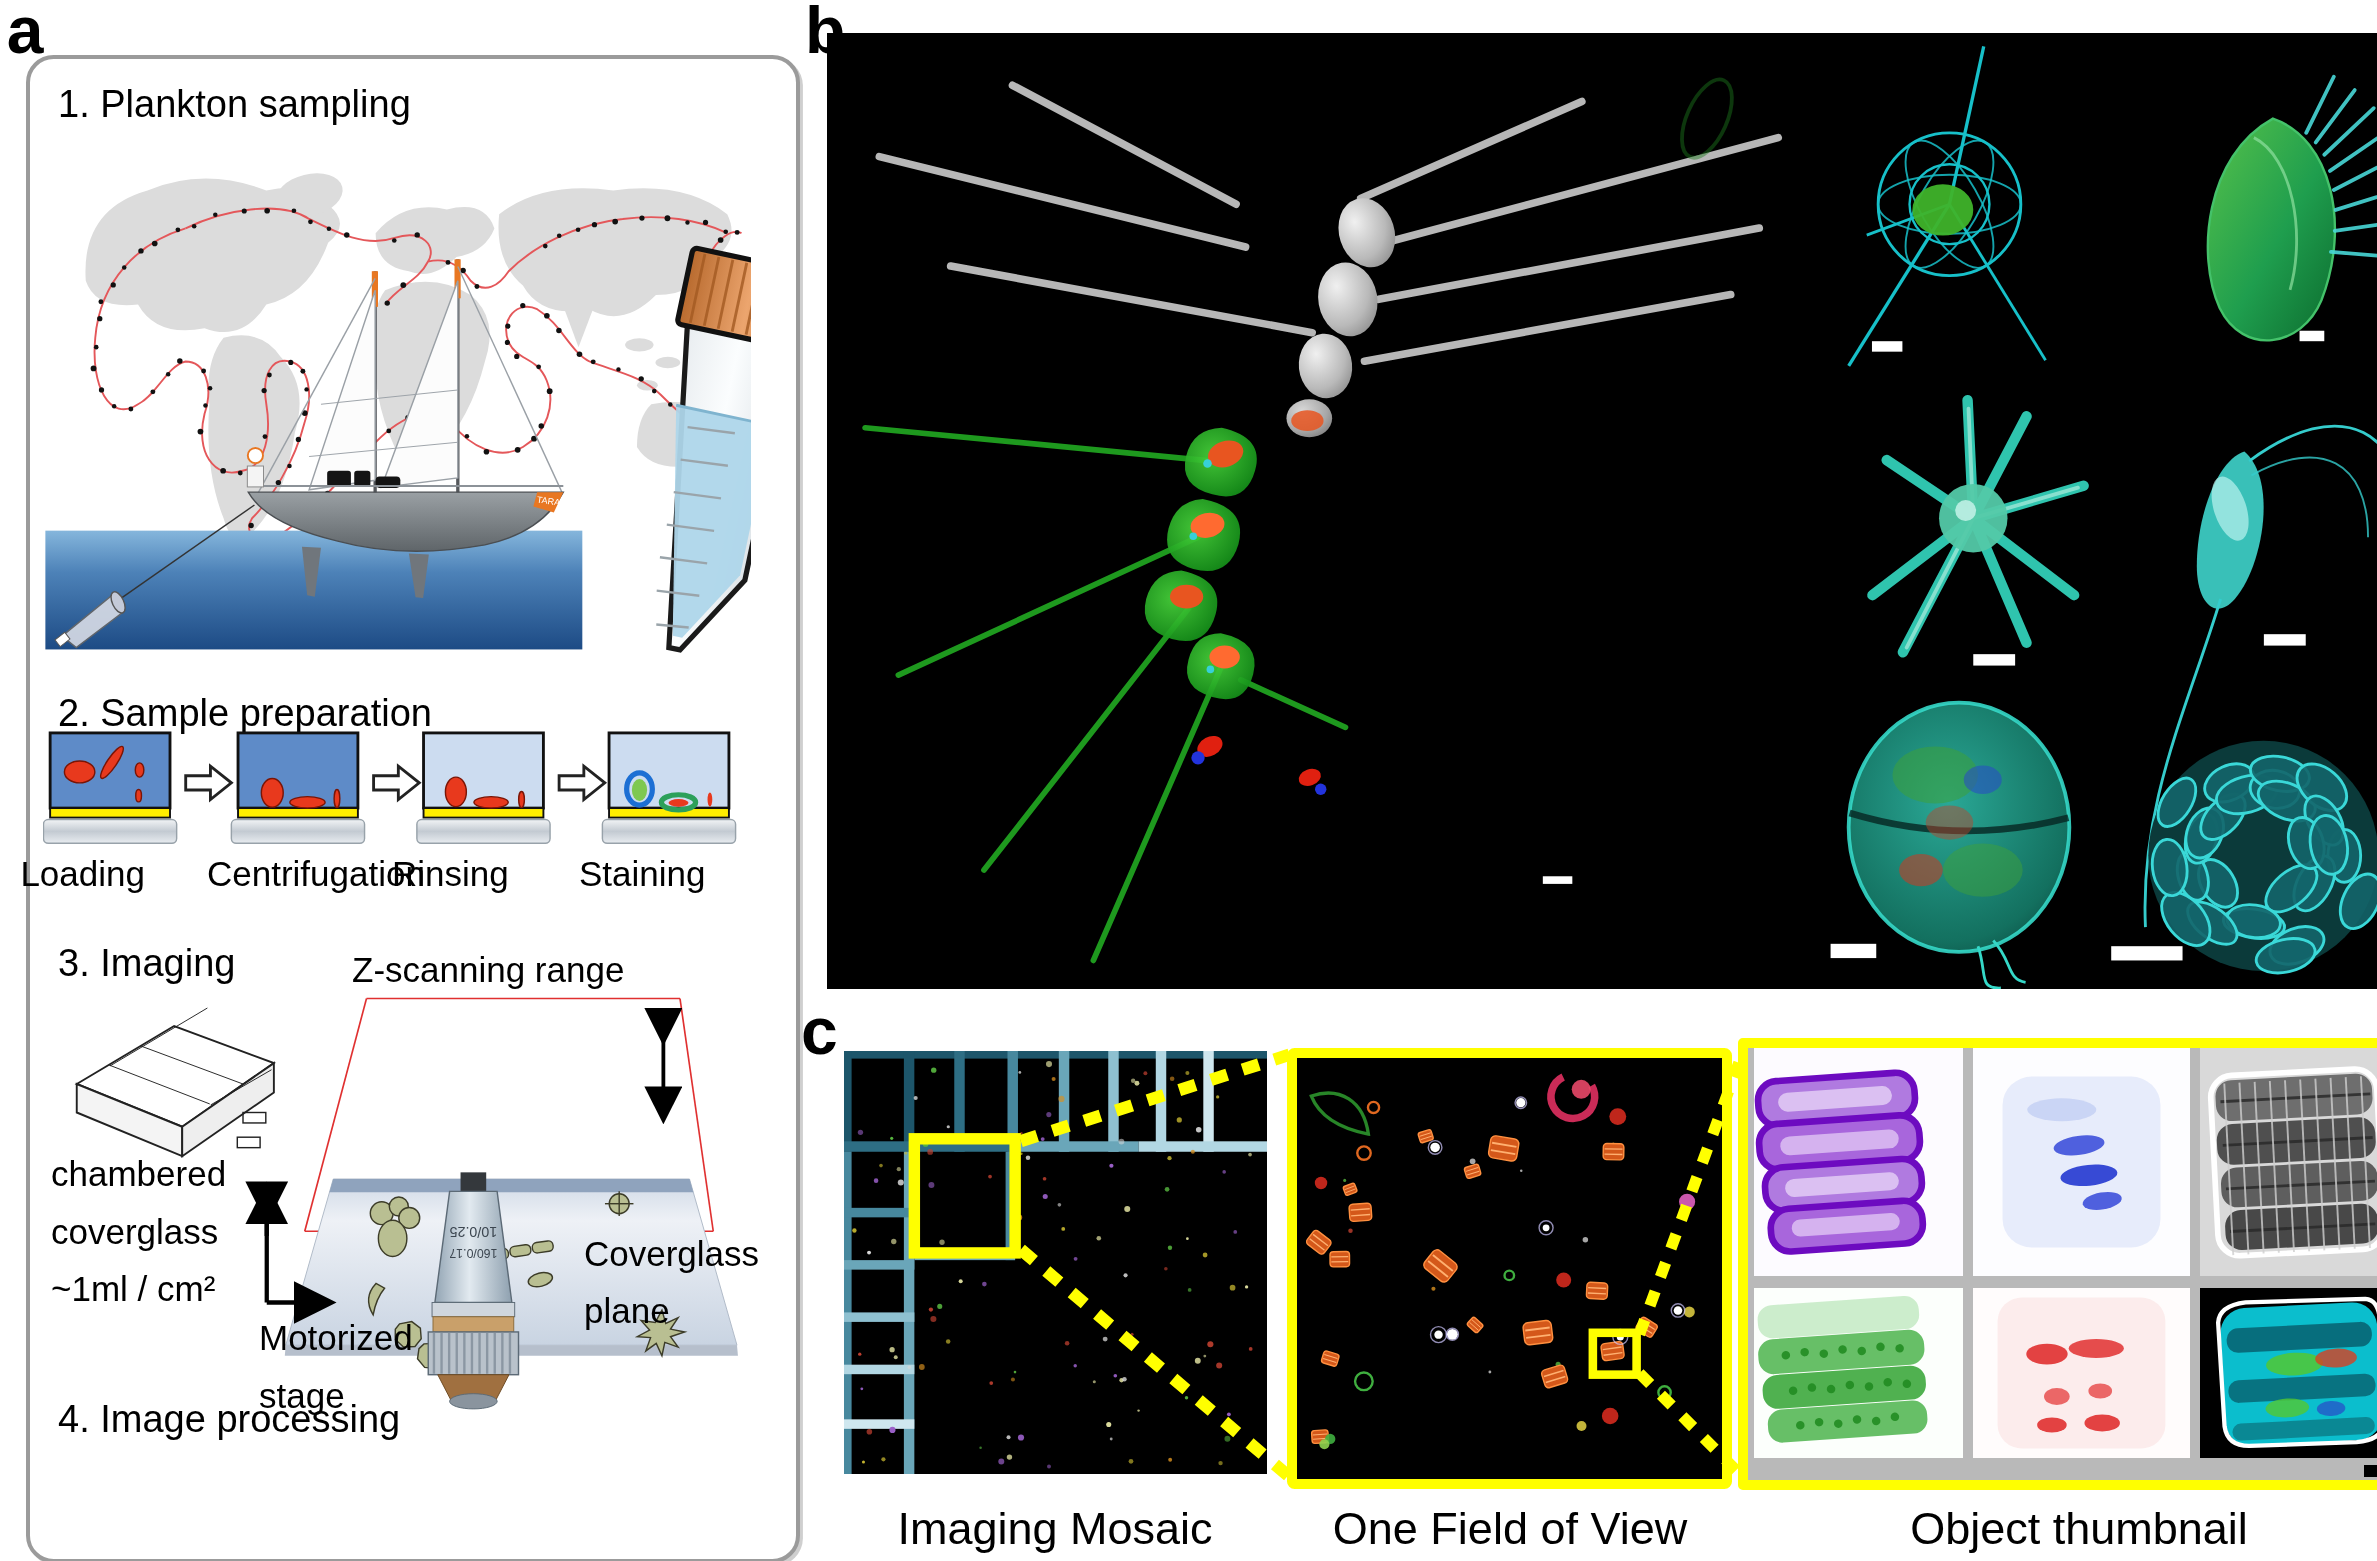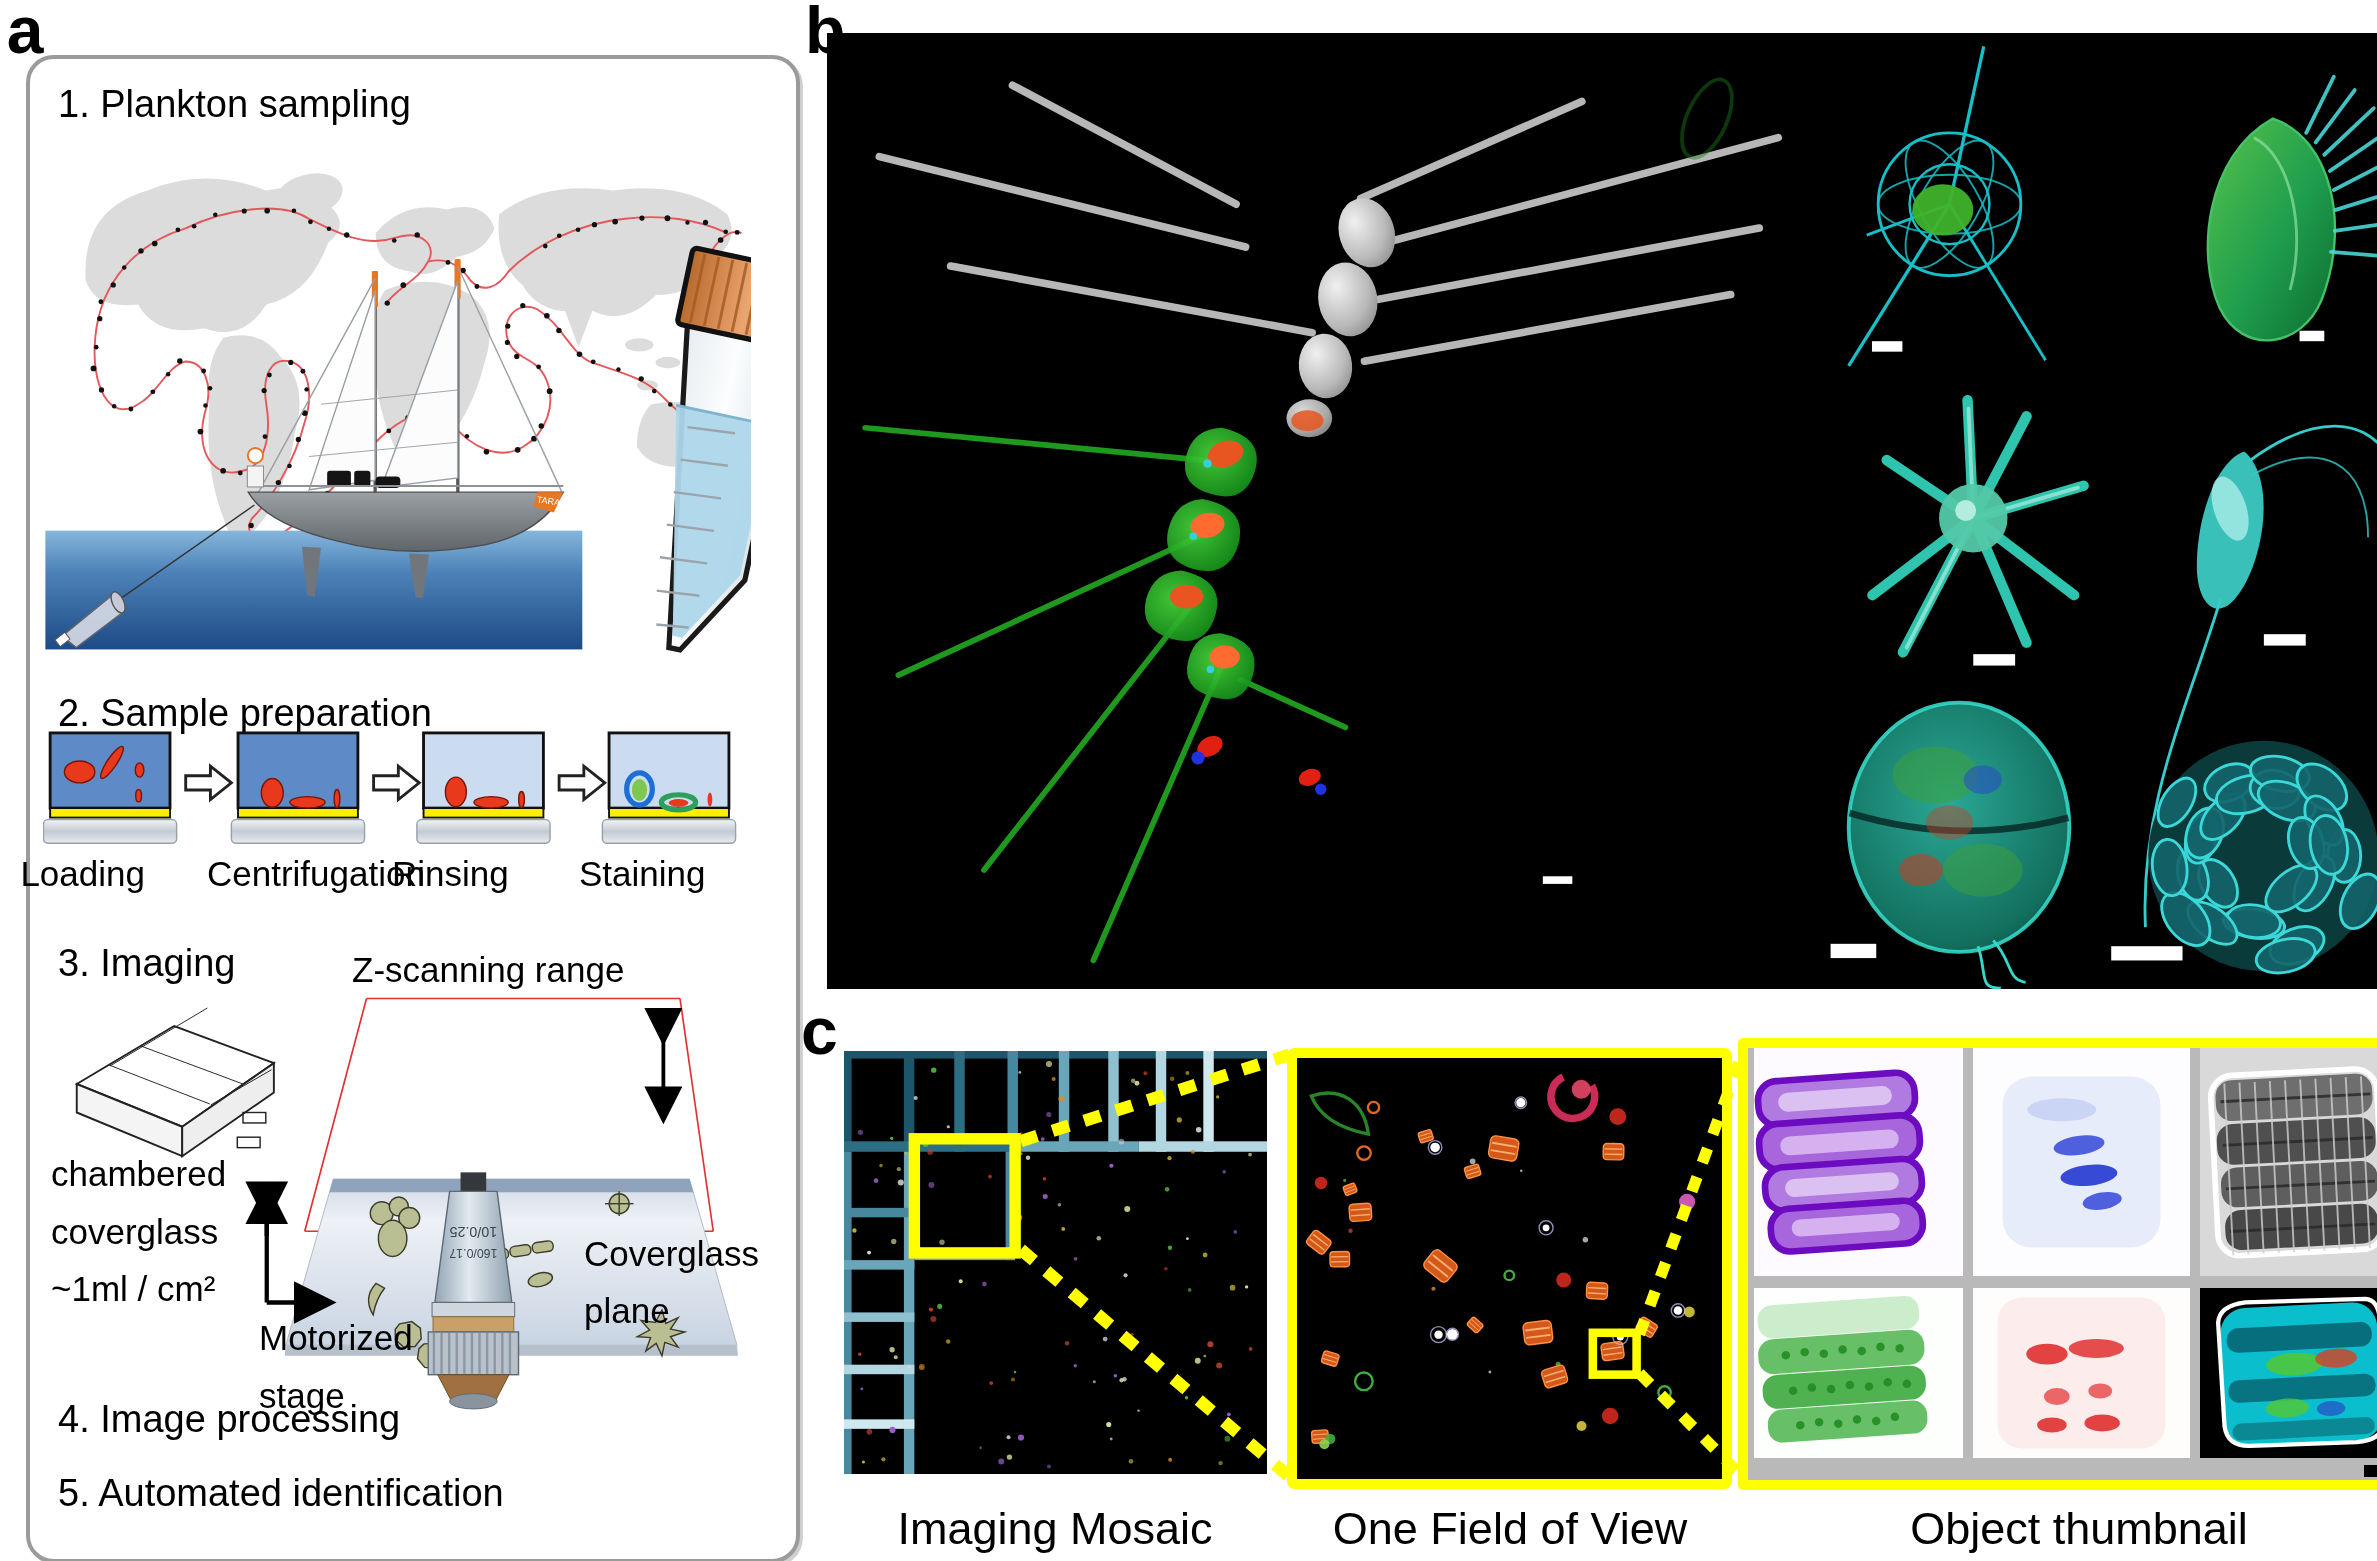--- a/index.html
+++ b/index.html
@@ -404,21 +404,20 @@
   <div class="abs small-label" style="left:51px;top:1213px;">coverglass</div>
   <div class="abs small-label" style="left:51px;top:1270px;">~1ml / cm²</div>
 
   <div class="abs small-label" style="left:259px;top:1319px;">Motorized</div>
   <div class="abs small-label" style="left:259px;top:1377px;">stage</div>
 
   <div class="abs small-label" style="left:584px;top:1235px;">Coverglass</div>
   <div class="abs small-label" style="left:584px;top:1292px;">plane</div>
 
   <div class="abs step-title" style="left:58px;top:1400px;">4. Image processing</div>
-  <div class="abs step-title" style="left:58px;top:1474px;">5. Automated identification</div>
 
   <div class="abs" id="panel-b-image">
     <svg width="1591" height="956" viewBox="0 0 3345 2010">
       <defs>
         <radialGradient id="greyBlob" cx="0.35" cy="0.3" r="0.9">
           <stop offset="0" stop-color="#f0f0f0"></stop>
             <stop offset="0.6" stop-color="#b9b9b9"></stop>
             <stop offset="1" stop-color="#7d7d7d"></stop>
         </radialGradient>
         <radialGradient id="greenCell" cx="0.4" cy="0.4" r="0.9">

